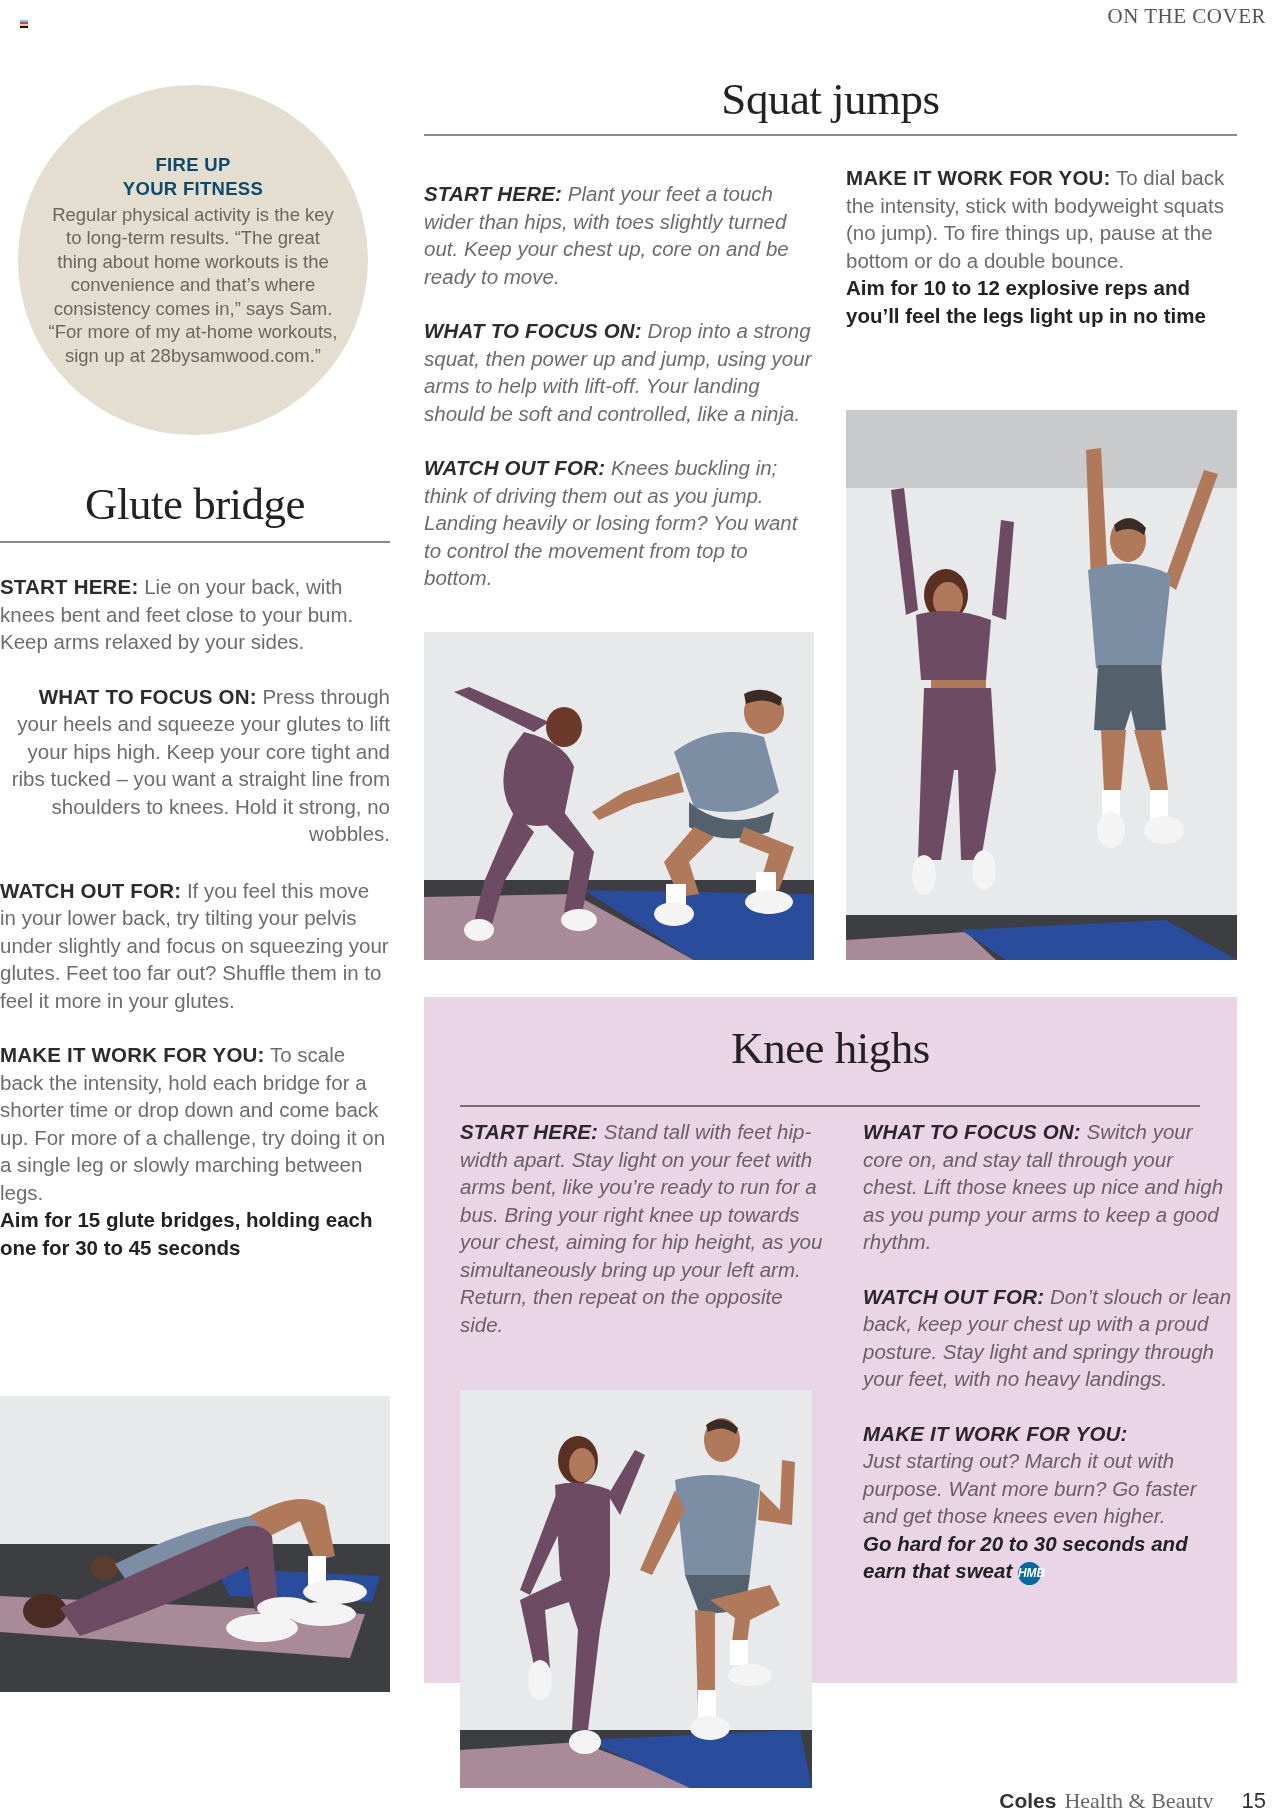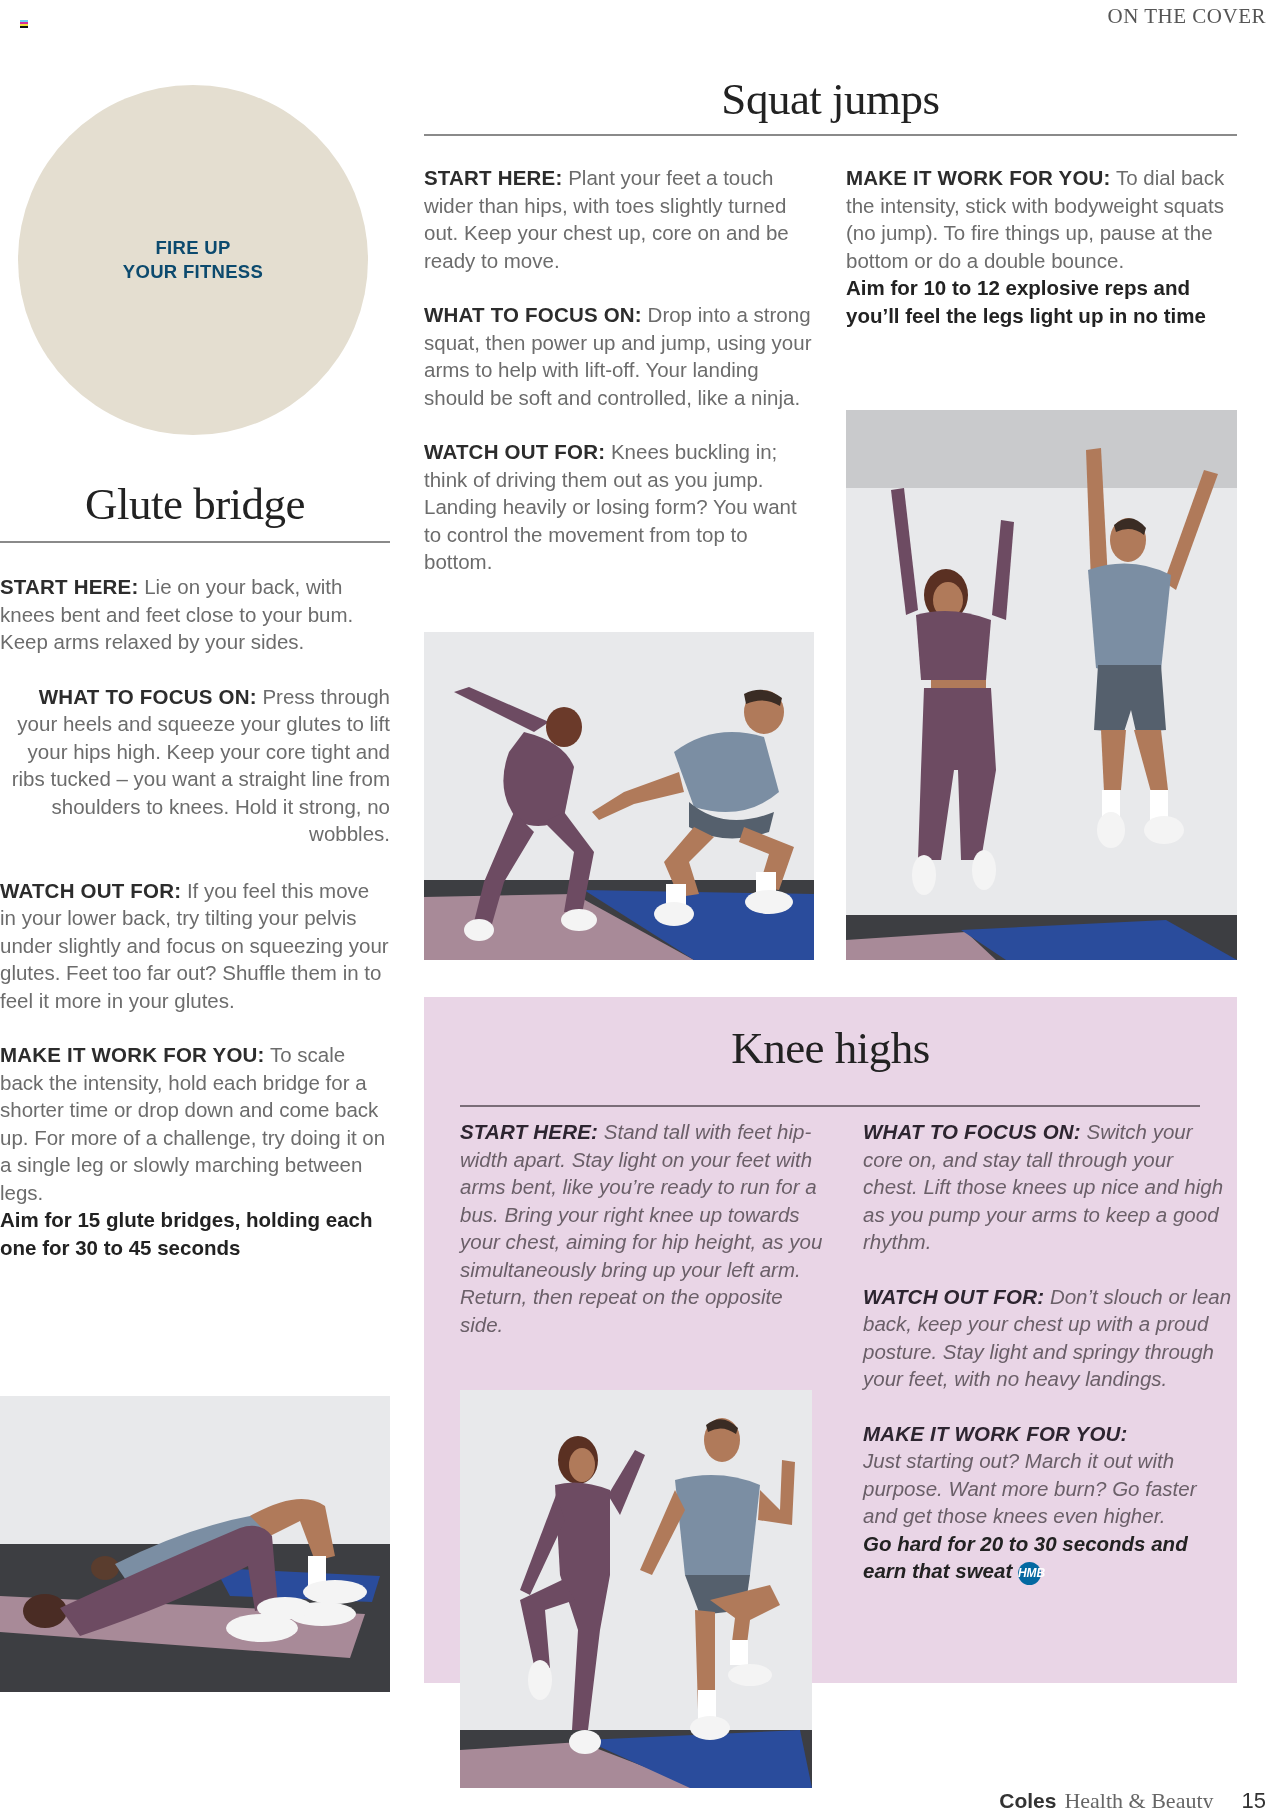--- a/index.html
+++ b/index.html
@@ -52,20 +52,21 @@
     <span style="background:#d62e9a"></span>
     <span style="background:#f2e03a"></span>
     <span style="background:#111"></span>
 </div>
 
 <div class="abs section-tag">ON THE COVER</div>
 
 <div class="abs callout">
   <div class="callout-title">FIRE UP</div>
   <div class="callout-title">YOUR FITNESS</div>
+  <div class="callout-body">Regular physical activity is the key to long-term results. “The great thing about home workouts is the convenience and that’s where consistency comes in,” says Sam. “For more of my at-home workouts, sign up at 28bysamwood.com.”</div>
 </div>
 
 <div class="abs heading" style="left:0; top:478px; width:390px;">Glute bridge</div>
 <div class="abs rule" style="left:0; top:541px; width:390px;"></div>
 
 <div class="abs" style="left:0; top:573px; width:390px;">
   <p class="para" style="margin-bottom:27px;">
     <span class="lbl">START HERE:</span>
     <span>Lie on your back, with knees bent and feet close to your bum. Keep arms relaxed by your sides.</span>
   </p>
@@ -101,21 +102,21 @@
     <ellipse cx="45" cy="215" rx="22" ry="17" fill="#4a2c24"></ellipse>
     <path d="M60 212 Q150 170 240 132 Q260 125 272 140 L278 210 L255 215 L248 170 Q170 210 80 240 Z" fill="#6d4b62"></path>
     <ellipse cx="262" cy="232" rx="36" ry="14" fill="#f4f4f4"></ellipse>
     <ellipse cx="285" cy="212" rx="28" ry="11" fill="#f4f4f4"></ellipse>
   </svg>
 </div>
 
 <div class="abs heading" style="left:424px; top:73px; width:813px;">Squat jumps</div>
 <div class="abs rule" style="left:424px; top:134px; width:813px;"></div>
 
-<div class="abs" style="left:424px; top:164px; width:395px;">
+<div class="abs" style="left:424px; top:180px; width:395px;font-style:italic;">
   <p class="para" style="margin-bottom:27px;">
     <span class="lbl">START HERE:</span>
     <span>Plant your feet a touch wider than hips, with toes slightly turned out. Keep your chest up, core on and be ready to move.</span>
   </p>
   <p class="para" style="margin-bottom:27px;">
     <span class="lbl">WHAT TO FOCUS ON:</span>
     <span>Drop into a strong squat, then power up and jump, using your arms to help with lift-off. Your landing should be soft and controlled, like a ninja.</span>
   </p>
   <p class="para">
     <span class="lbl">WATCH OUT FOR:</span>

